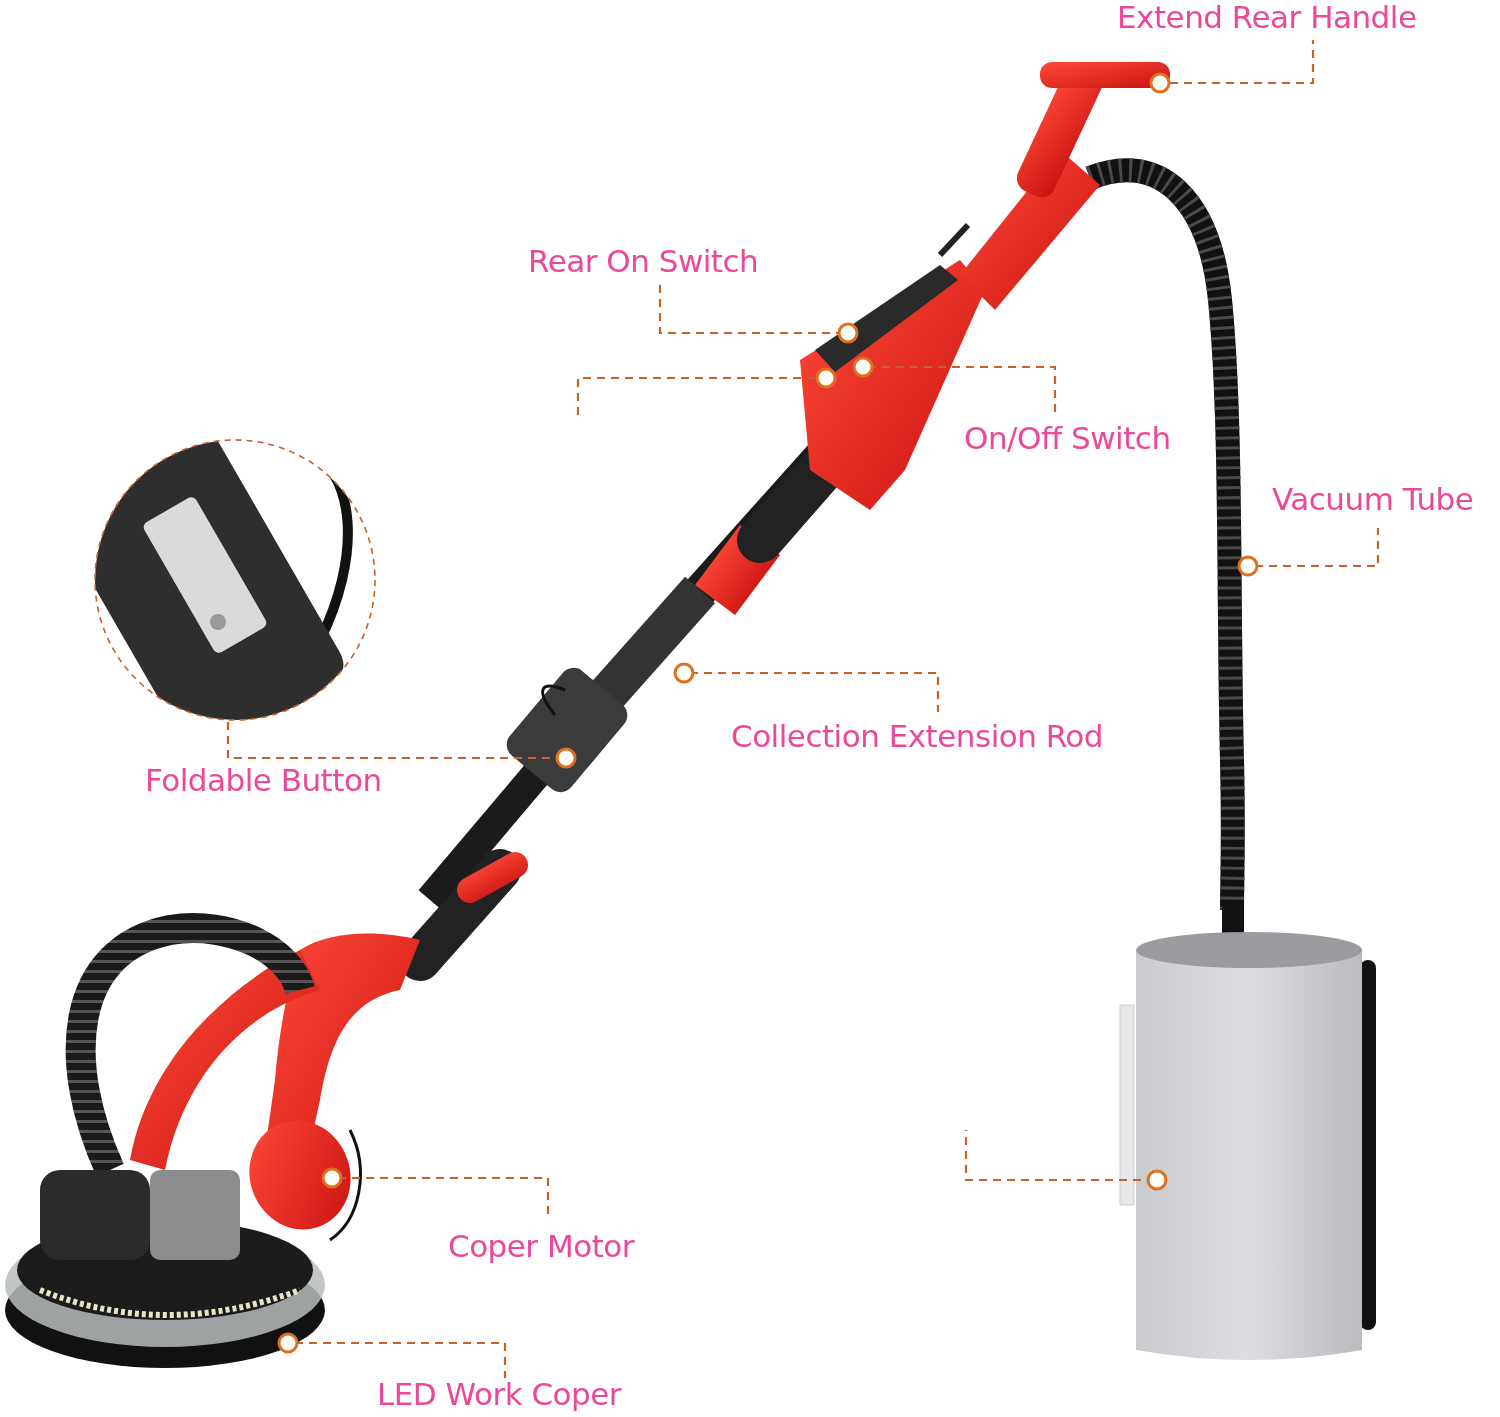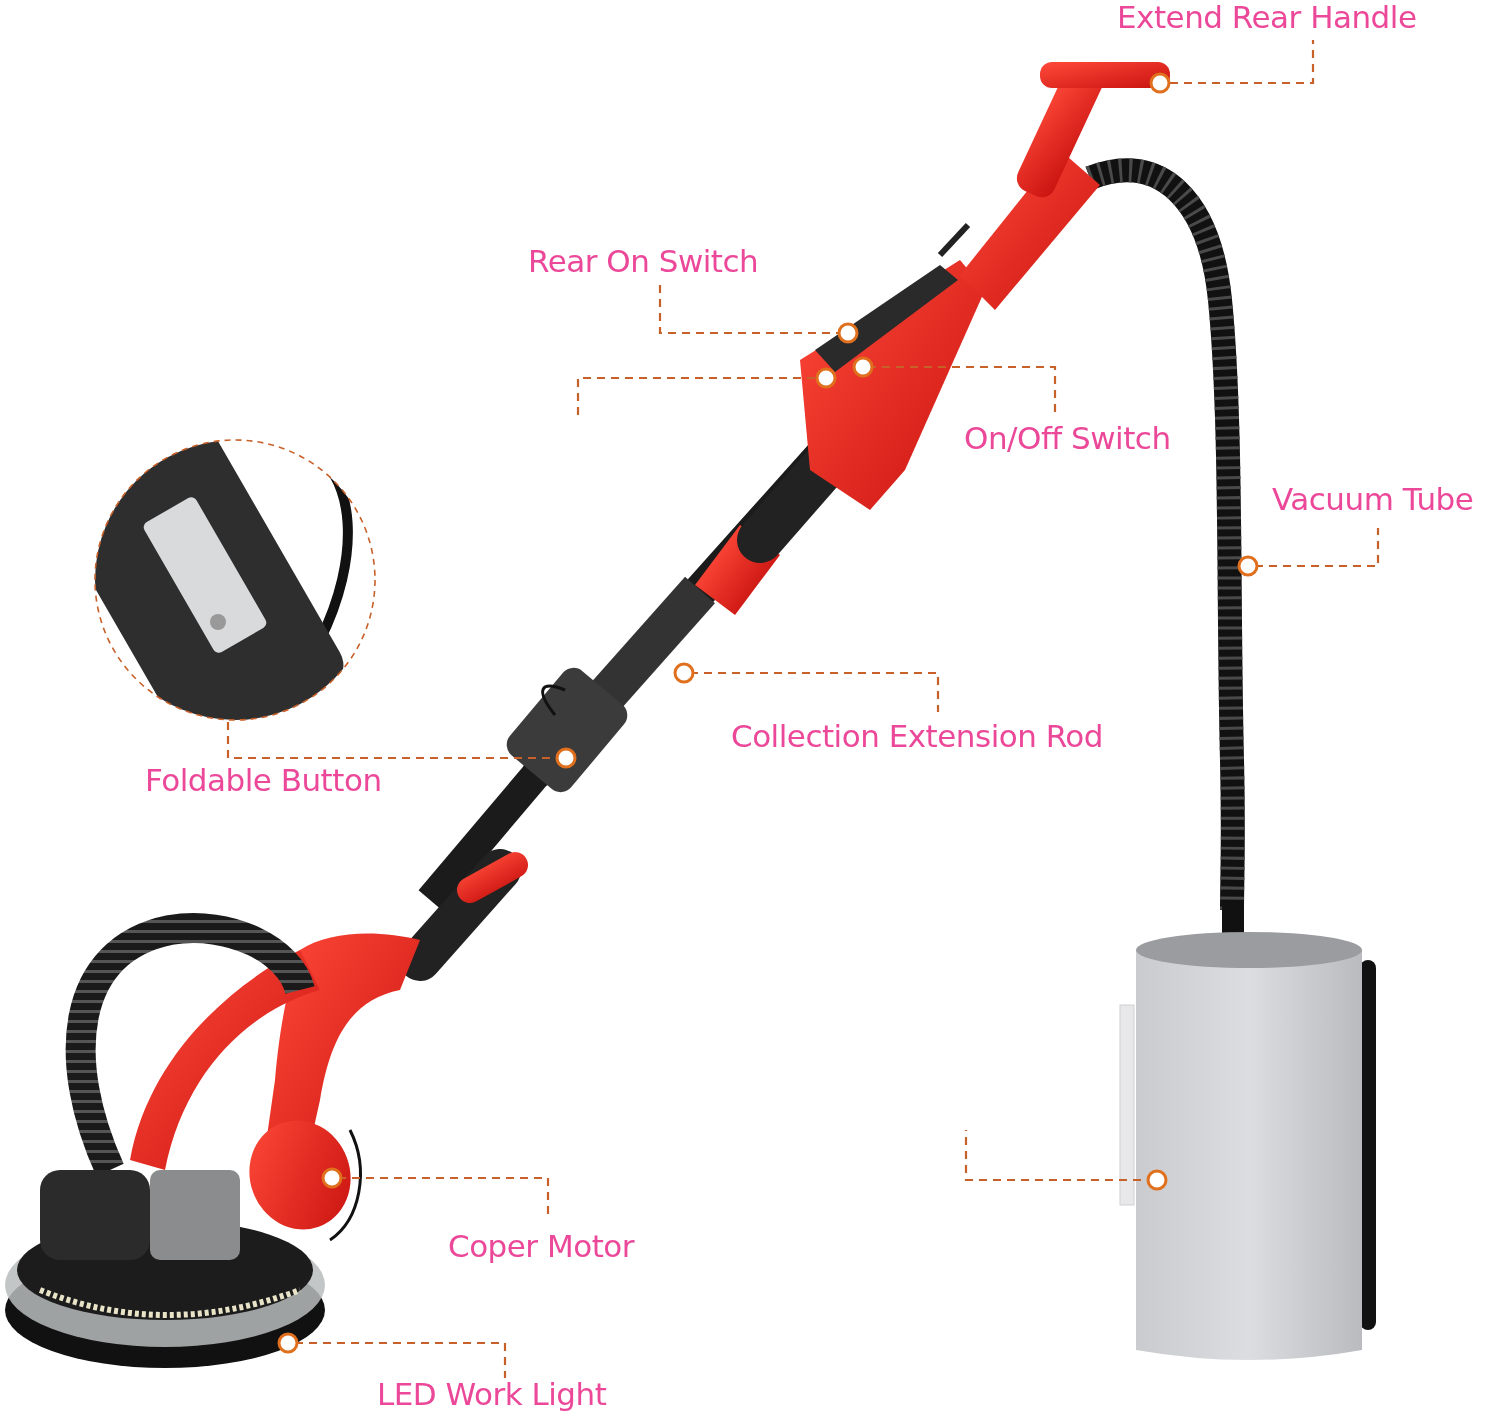--- a/index.html
+++ b/index.html
@@ -128,15 +128,15 @@
   </g>
 </svg>
 
 <div class="label" style="left:1117px;top:2px;">Extend Rear Handle</div>
 <div class="label" style="left:528px;top:246px;">Rear On Switch</div>
 <div class="label" style="left:938px;top:423px;margin-left:26px;">On/Off Switch</div>
 <div class="label" style="left:1272px;top:484px;text-align:right;">Vacuum Tube</div>
 <div class="label" style="left:731px;top:721px;">Collection Extension Rod</div>
 <div class="label" style="left:145px;top:765px;text-align:center;">Foldable Button</div>
 <div class="label" style="left:448px;top:1231px;">Coper Motor</div>
-<div class="label" style="left:377px;top:1379px;">LED Work Light</div>
+<div class="label" style="left:377px;top:1379px;">LED Work Coper</div>
 
 </div>
 
 </body></html>

